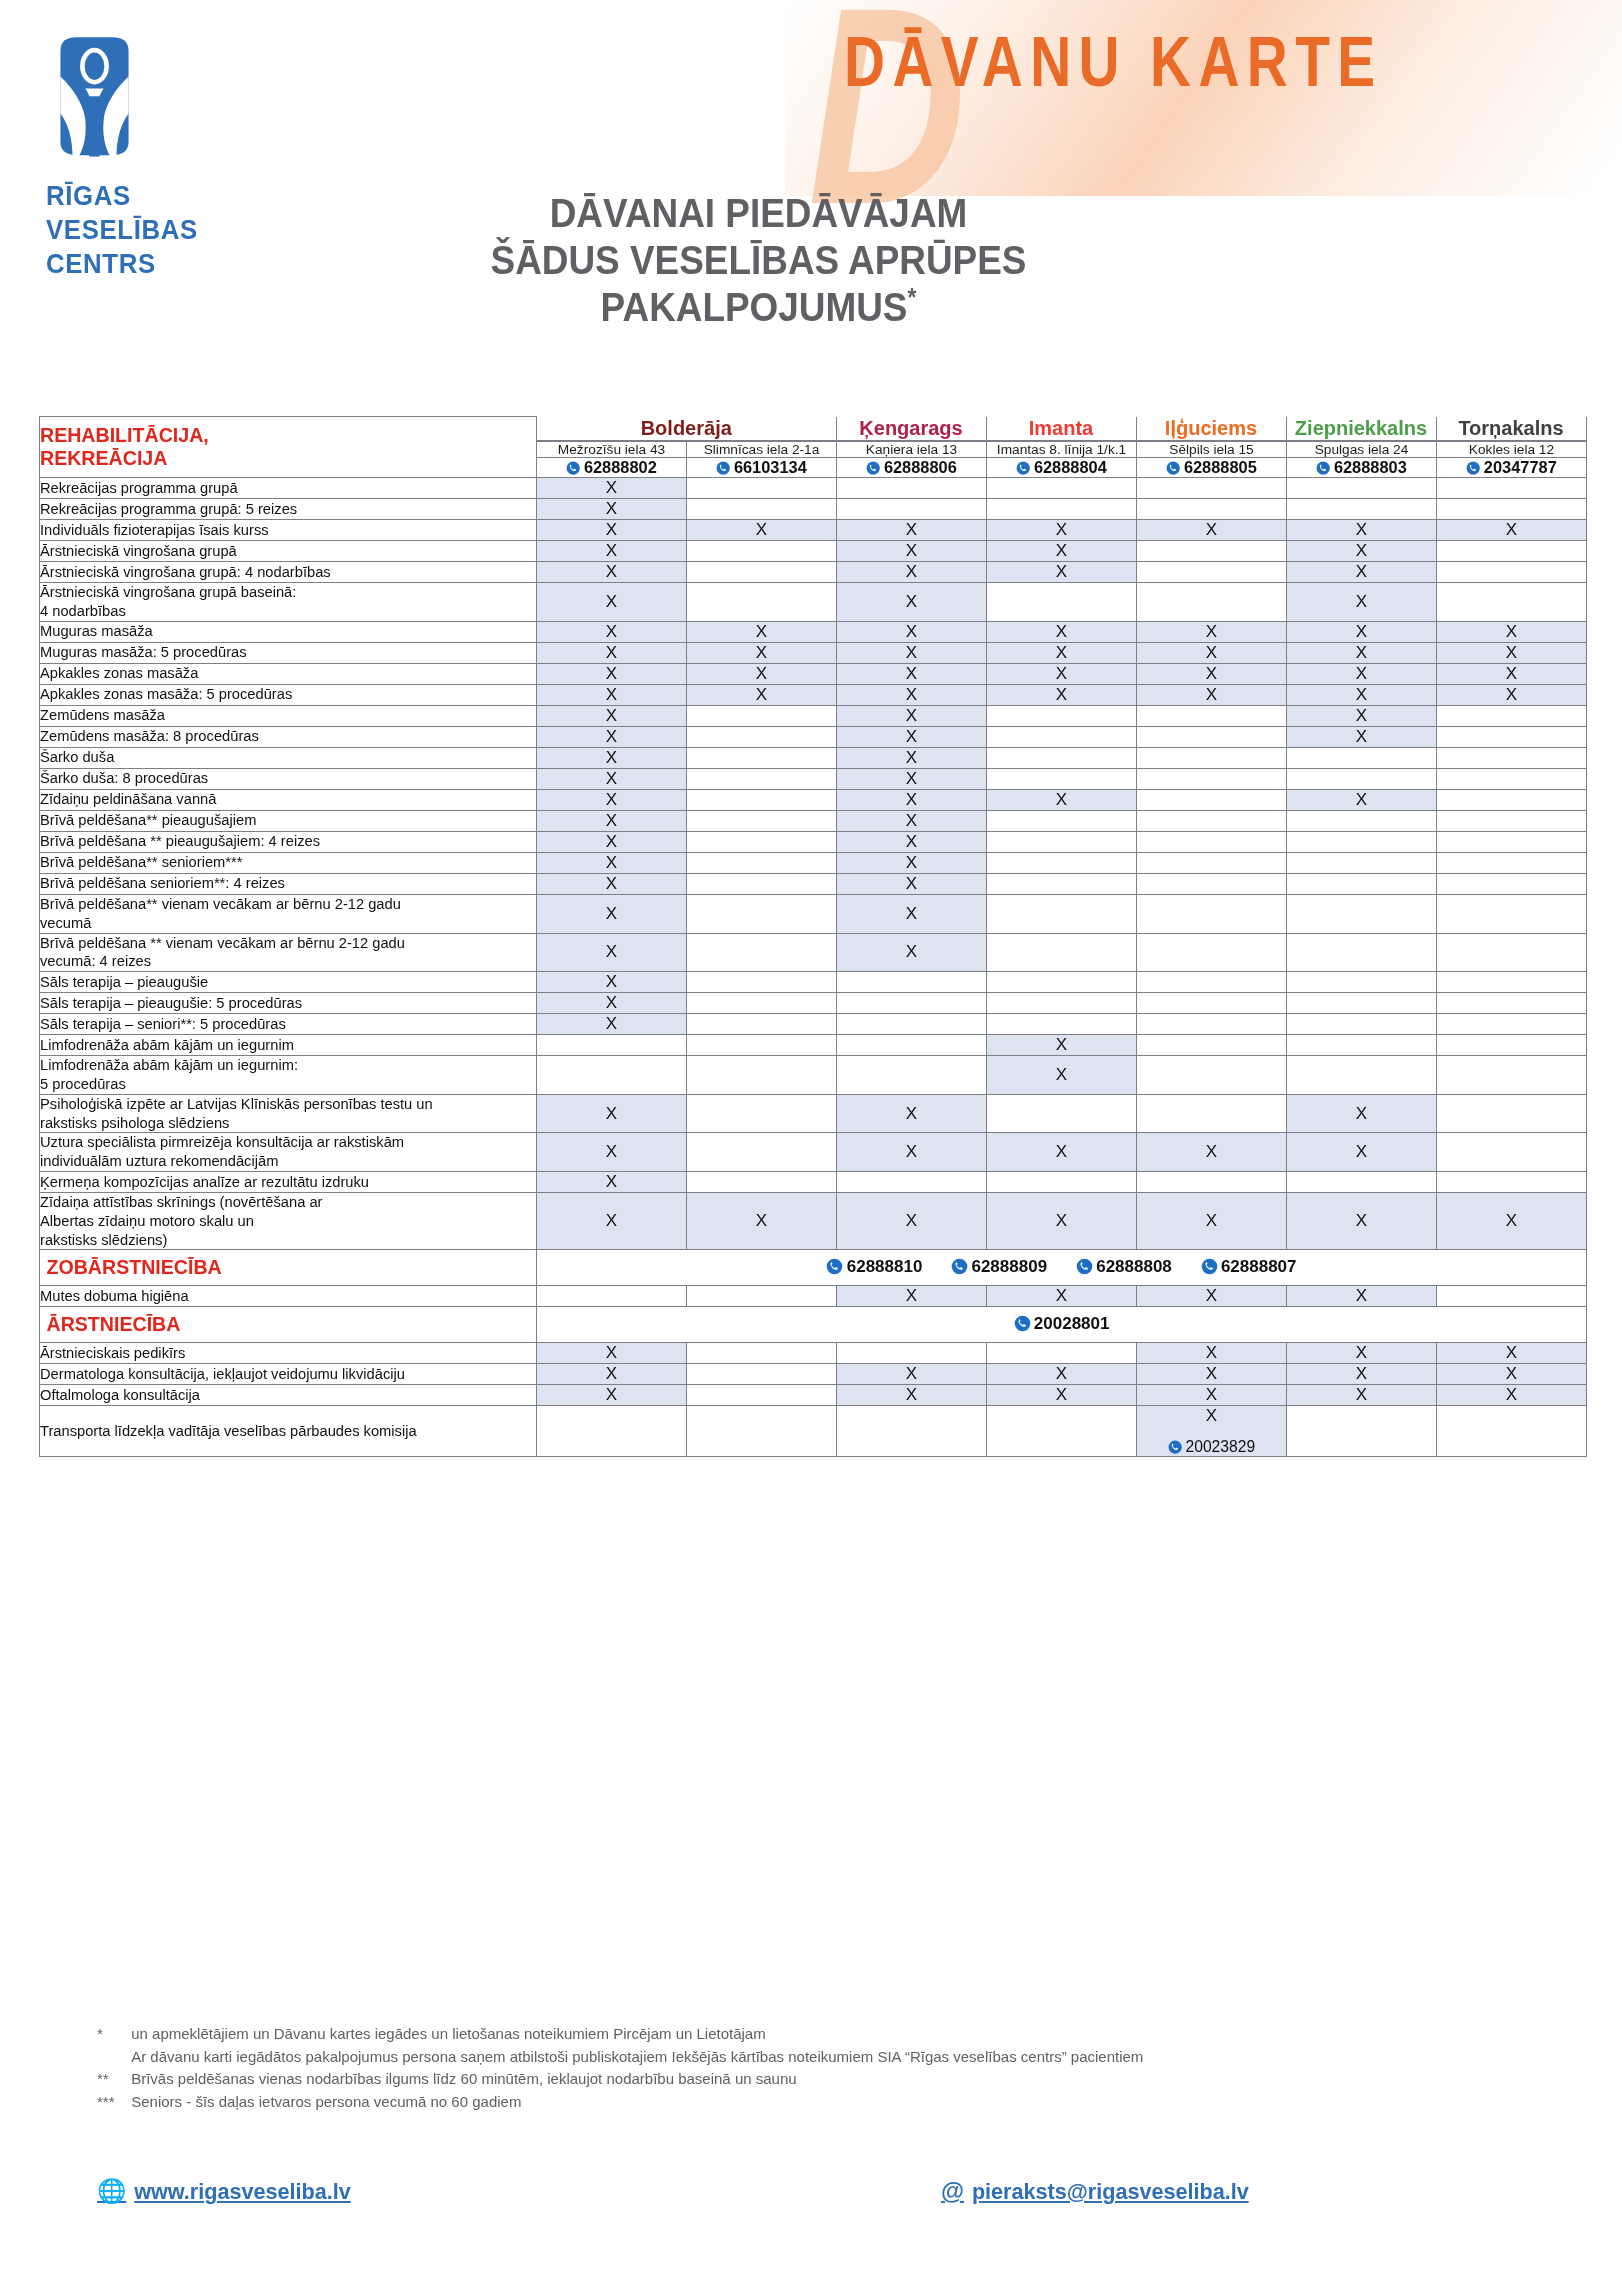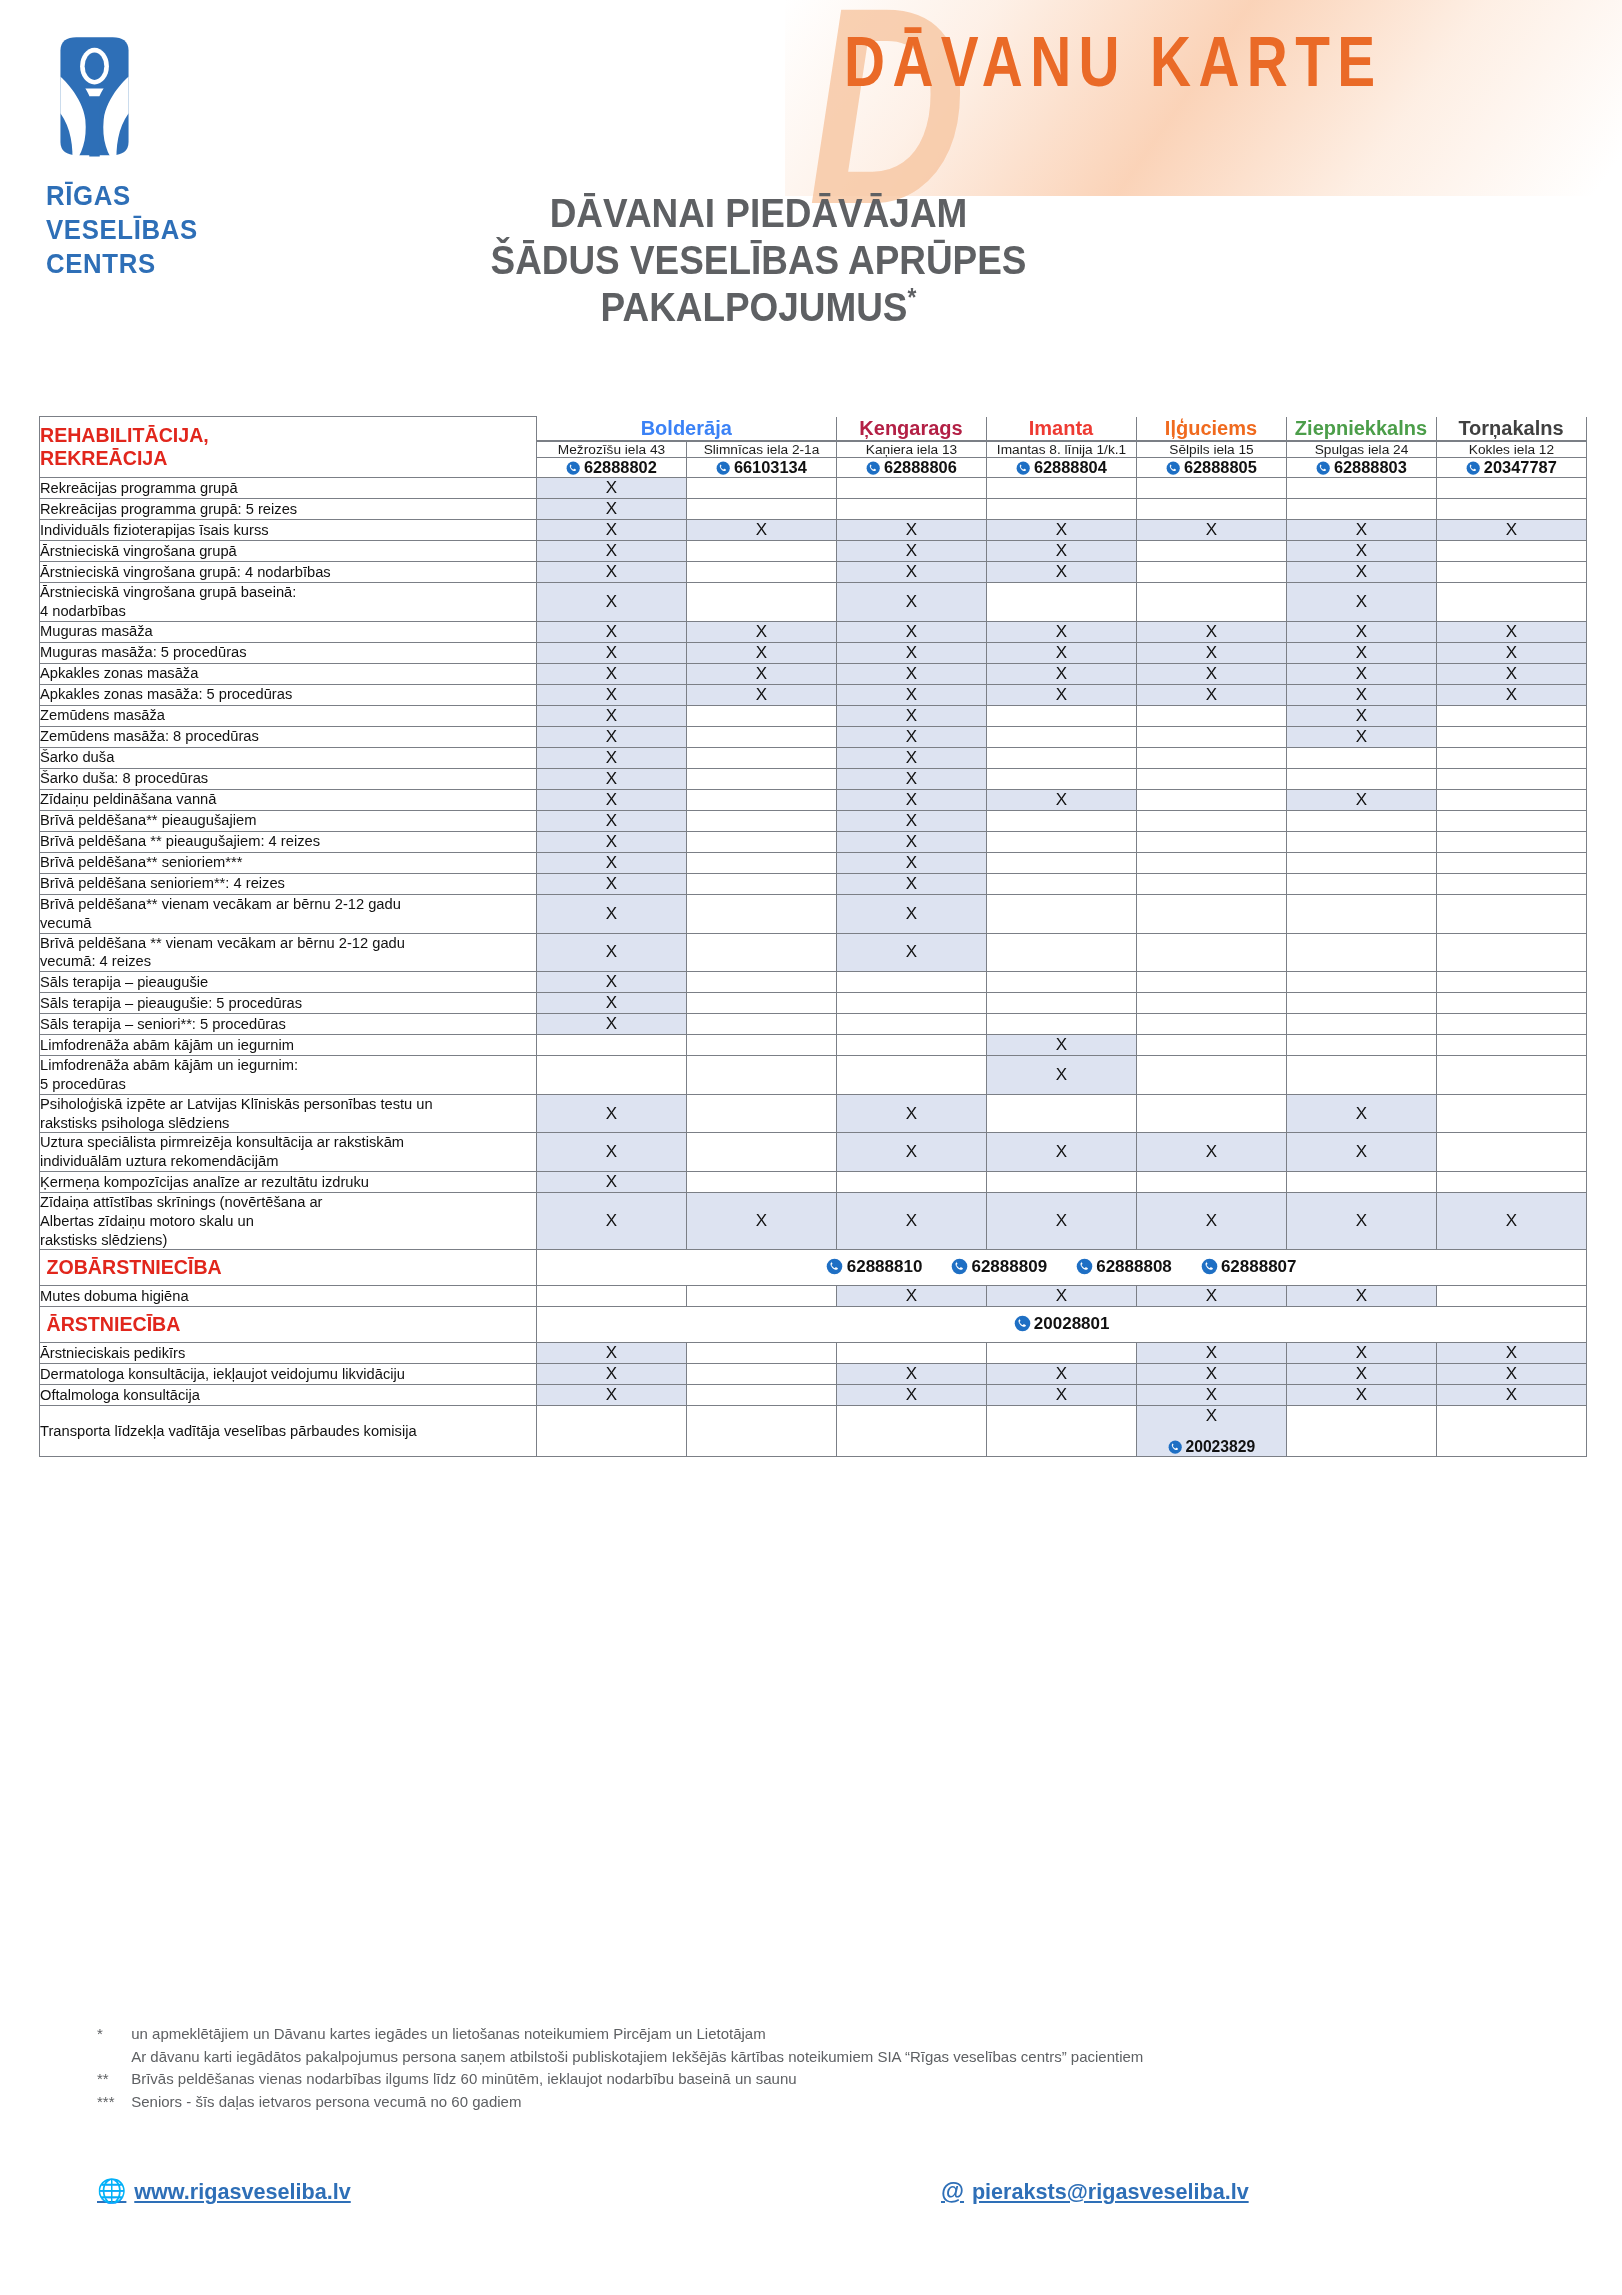--- a/index.html
+++ b/index.html
@@ -158,21 +158,21 @@
   .phones .pgroup { display:inline-block; margin: 0 14.4px; white-space:nowrap; }
 
   .telico {
     display:inline-block;
     width: 14.4px; height: 14.4px;
     vertical-align: -2px;
     margin-right: 3.3px;
   }
   .telico.big { width:17px; height:17px; vertical-align:-2.6px; }
 
-  .inner-phone { margin-top: 11.8px; font-size:15.7px; font-weight:700; white-space:nowrap; }
+  .inner-phone { margin-top: 11.8px; font-size:15.7px; font-weight:400; white-space:nowrap; }
 
   
   .notes {
     position:absolute;
     left:97px; top:2023px;
     width: 1440px;
     font-size: 15px;
     color:#5E6063;
     line-height: 1.5;
   }
@@ -241,21 +241,21 @@
     <thead>
       <tr>
         <td rowspan="3" class="hdr-section">
           <div>REHABILITĀCIJA,</div>
           <div>REKREĀCIJA</div>
         </td>
         <td id="grp-slot" colspan="7" style="padding:0;border:none">
           <table style="width:100%;border-collapse:collapse;table-layout:fixed">
             <tbody>
                 <tr id="grp-row">
-                  <td class="loc-name" style="width: 299px; color: #3b82f6; border-top: none; border-right: 0.7px solid rgb(123, 127, 134); border-bottom: 0.7px solid rgb(123, 127, 134); border-left: none; border-image: initial;"><span>Bolderāja</span></td>
+                  <td class="loc-name" style="width: 299px; color: #7f1d1d; border-top: none; border-right: 0.7px solid rgb(123, 127, 134); border-bottom: 0.7px solid rgb(123, 127, 134); border-left: none; border-image: initial;"><span>Bolderāja</span></td>
                   <td class="loc-name" style="width: 150px; color: rgb(179, 32, 69); border-top: none; border-right: 0.7px solid rgb(123, 127, 134); border-bottom: 0.7px solid rgb(123, 127, 134); border-left: 0.7px solid rgb(123, 127, 134); border-image: initial;"><span>Ķengarags</span></td>
                   <td class="loc-name" style="width: 150px; color: rgb(238, 59, 51); border-top: none; border-right: 0.7px solid rgb(123, 127, 134); border-bottom: 0.7px solid rgb(123, 127, 134); border-left: 0.7px solid rgb(123, 127, 134); border-image: initial;"><span>Imanta</span></td>
                   <td class="loc-name" style="width: 150px; color: rgb(240, 106, 30); border-top: none; border-right: 0.7px solid rgb(123, 127, 134); border-bottom: 0.7px solid rgb(123, 127, 134); border-left: 0.7px solid rgb(123, 127, 134); border-image: initial;"><span>Iļģuciems</span></td>
                   <td class="loc-name" style="width: 150px; color: rgb(76, 158, 74); border-top: none; border-right: 0.7px solid rgb(123, 127, 134); border-bottom: 0.7px solid rgb(123, 127, 134); border-left: 0.7px solid rgb(123, 127, 134); border-image: initial;"><span>Ziepniekkalns</span></td>
                   <td class="loc-name" style="width: 150px; color: #404040; border-top: none; border-right: 0.7px solid rgb(123, 127, 134); border-bottom: 0.7px solid rgb(123, 127, 134); border-left: 0.7px solid rgb(123, 127, 134); border-image: initial;"><span>Torņakalns</span></td>
                 </tr>
           </tbody>
             </table>
         </td>
       </tr>

